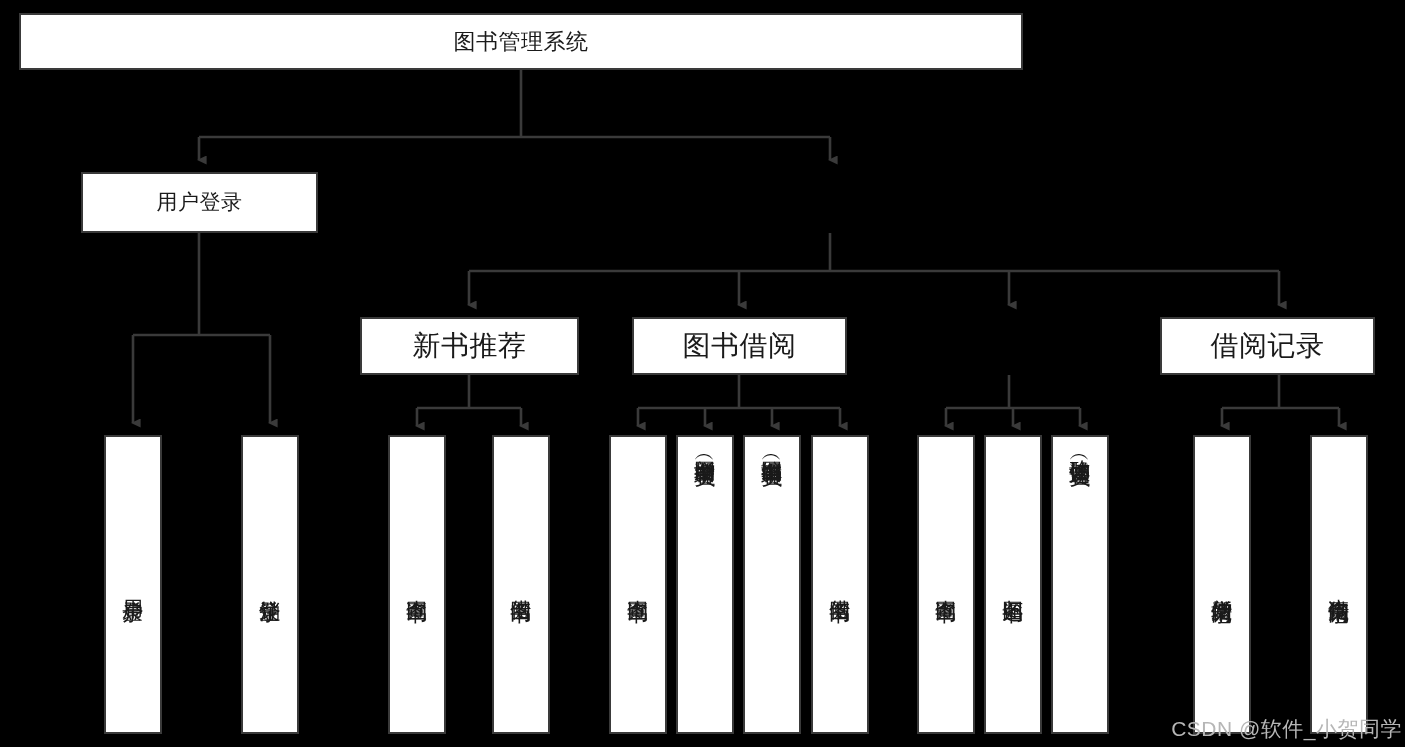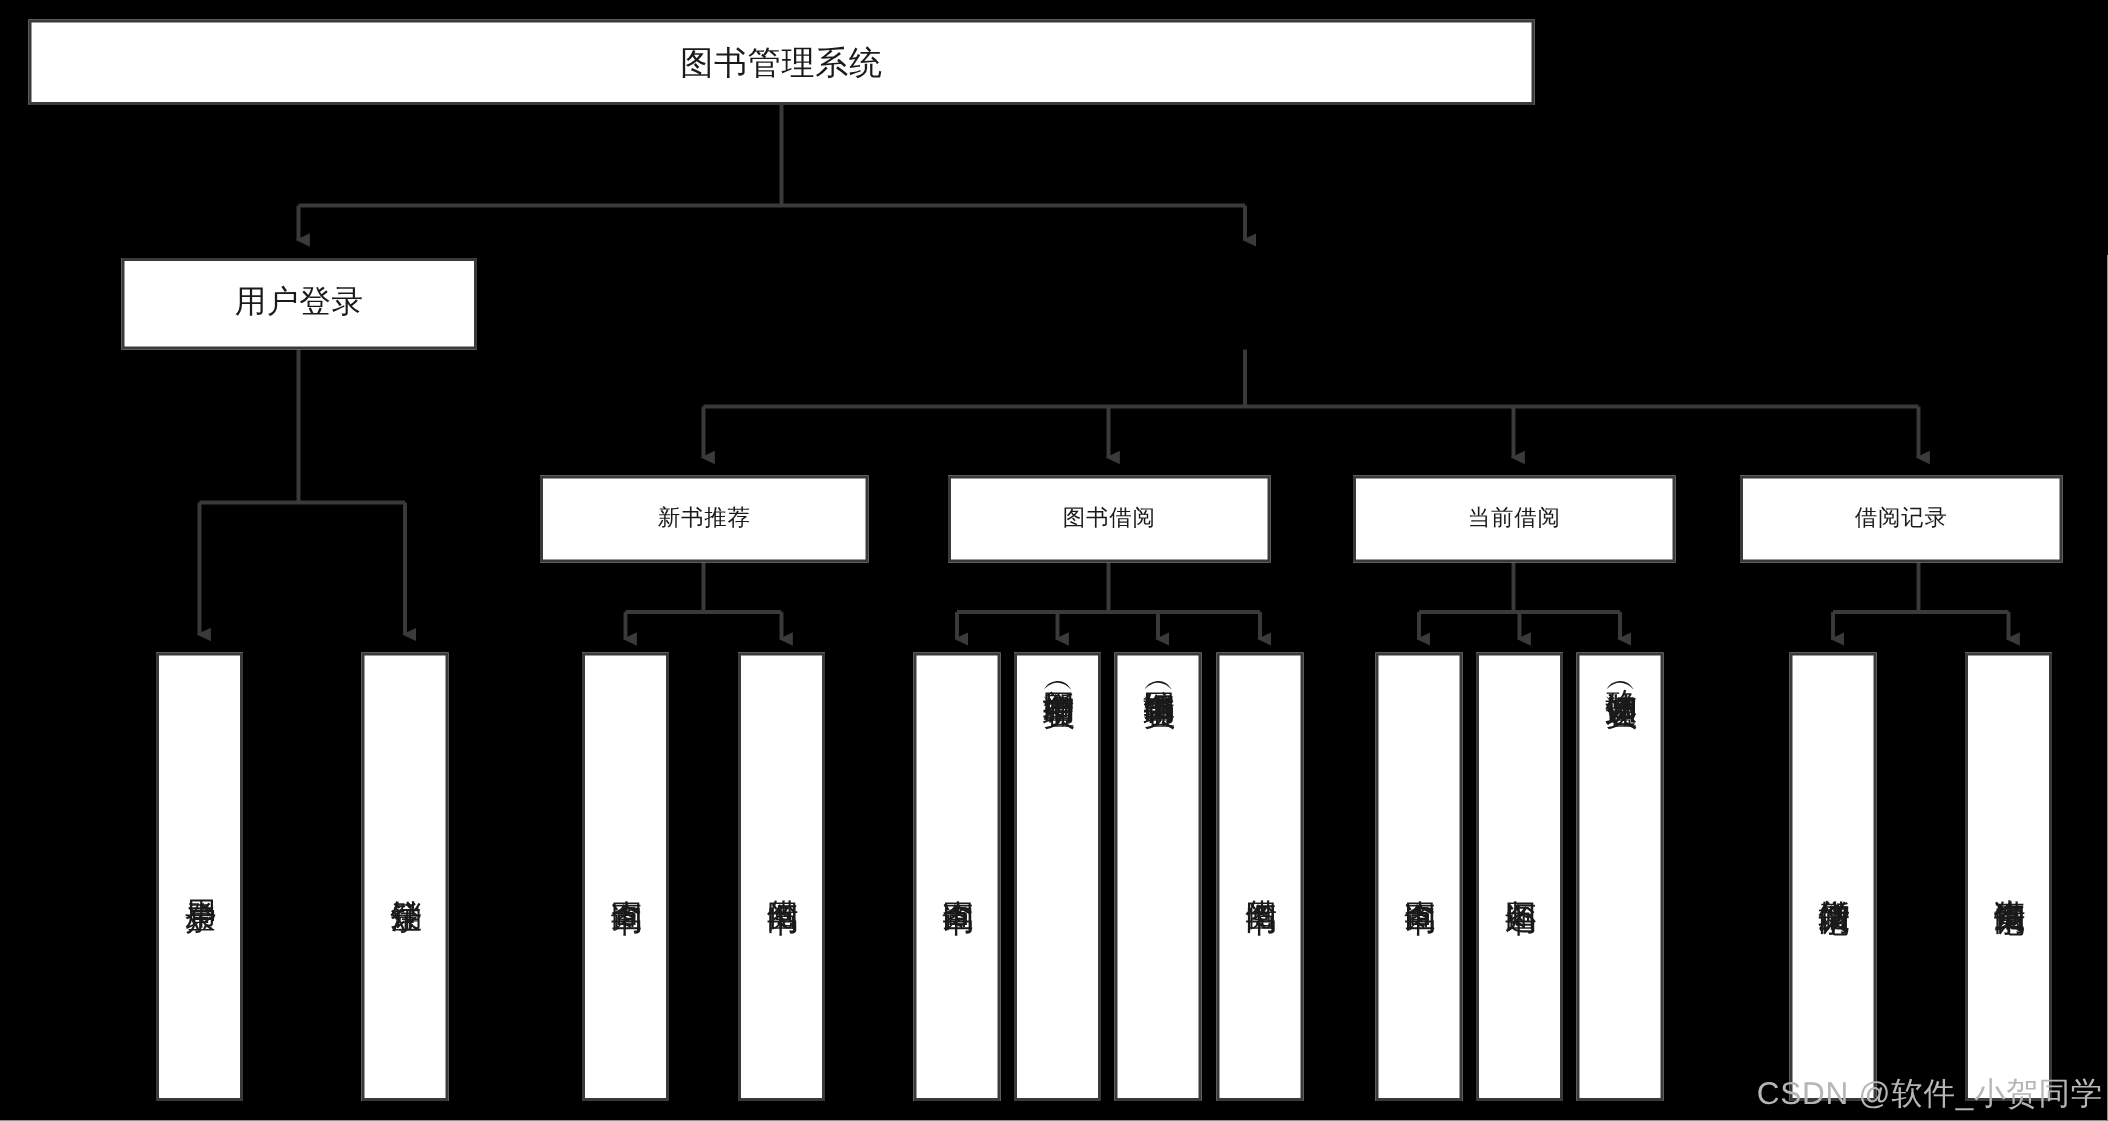--- a/index.html
+++ b/index.html
@@ -35,21 +35,21 @@
     color: #1a1a1a;
   }
   .node-label {
     font-size: 21px;
     line-height: 1.15;
     letter-spacing: 0.5px;
     white-space: nowrap;
   }
   .node.root .node-label { font-size: 22px; }
   .node.level2 .node-label { font-size: 21px; }
-  .node.level3 .node-label { font-size: 15px; }
+  .node.level3 .node-label { font-size: 28px; }
   .node.leaf {
     align-items: flex-start;
     justify-content: center;
     padding-top: 6px;
   }
   .node.leaf.center-v {
     align-items: center;
     padding-top: 0;
   }
   .node.leaf .node-label {
@@ -134,23 +134,20 @@
   <div class="node level2" style="left:81px; top:172px; width:237px; height:61px;">
     <span class="node-label">用户登录</span>
   </div>
 
   <div class="node level3" style="left:360px; top:317px; width:219px; height:58px;">
     <span class="node-label">新书推荐</span>
   </div>
   <div class="node level3" style="left:632px; top:317px; width:215px; height:58px;text-align:right;">
     <span class="node-label">图书借阅</span>
   </div>
-  <div class="node level3" style="left:902px; top:317px; width:215px; height:58px;">
-    <span class="node-label">当前借阅</span>
-  </div>
   <div class="node level3" style="left:1160px; top:317px; width:215px; height:58px;">
     <span class="node-label">借阅记录</span>
   </div>
 
   <div class="node leaf center-v" style="left:104px; top:435px; width:58px; height:299px;">
     <span class="node-label">用户登录</span>
   </div>
   <div class="node leaf center-v" style="left:241px; top:435px; width:58px; height:299px;">
     <span class="node-label">注销登录</span>
   </div>

